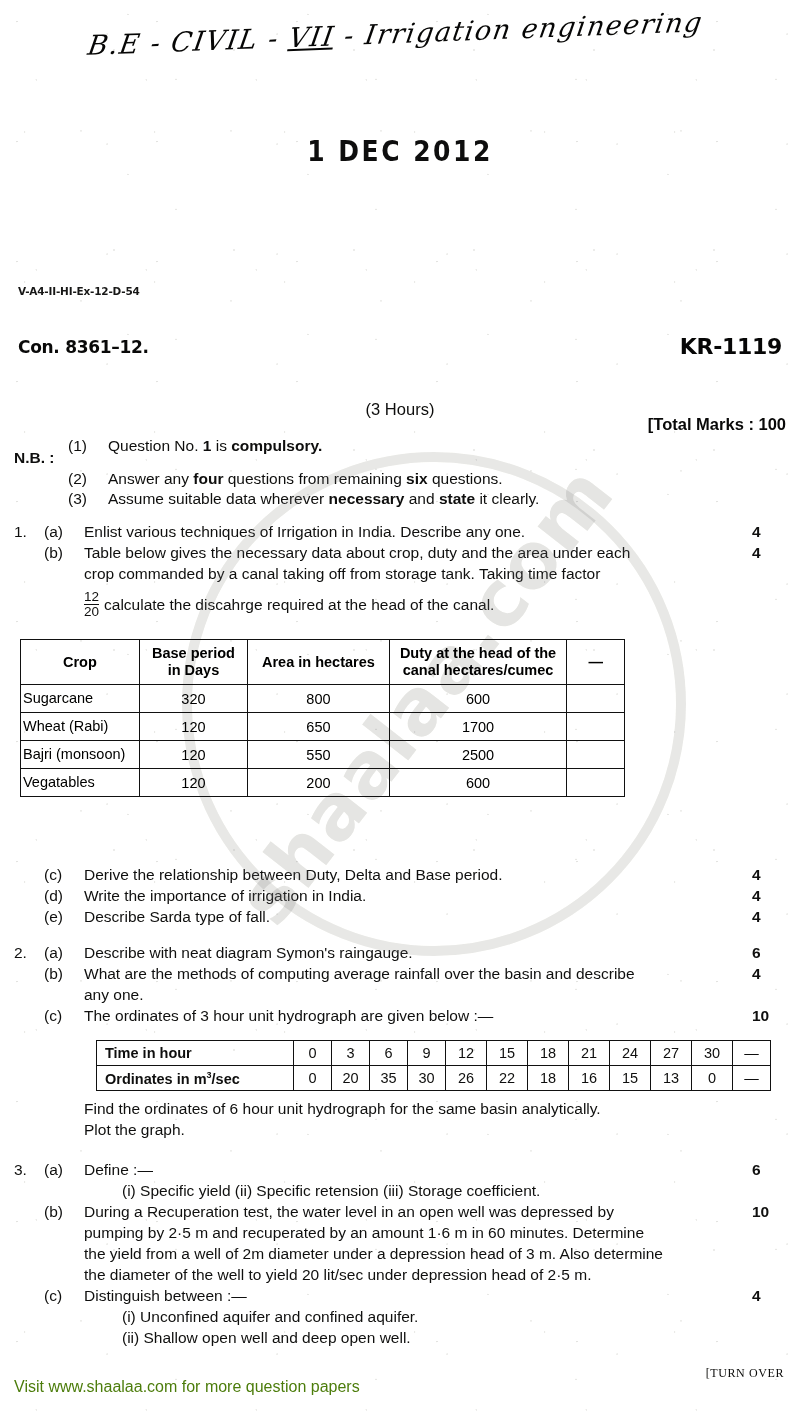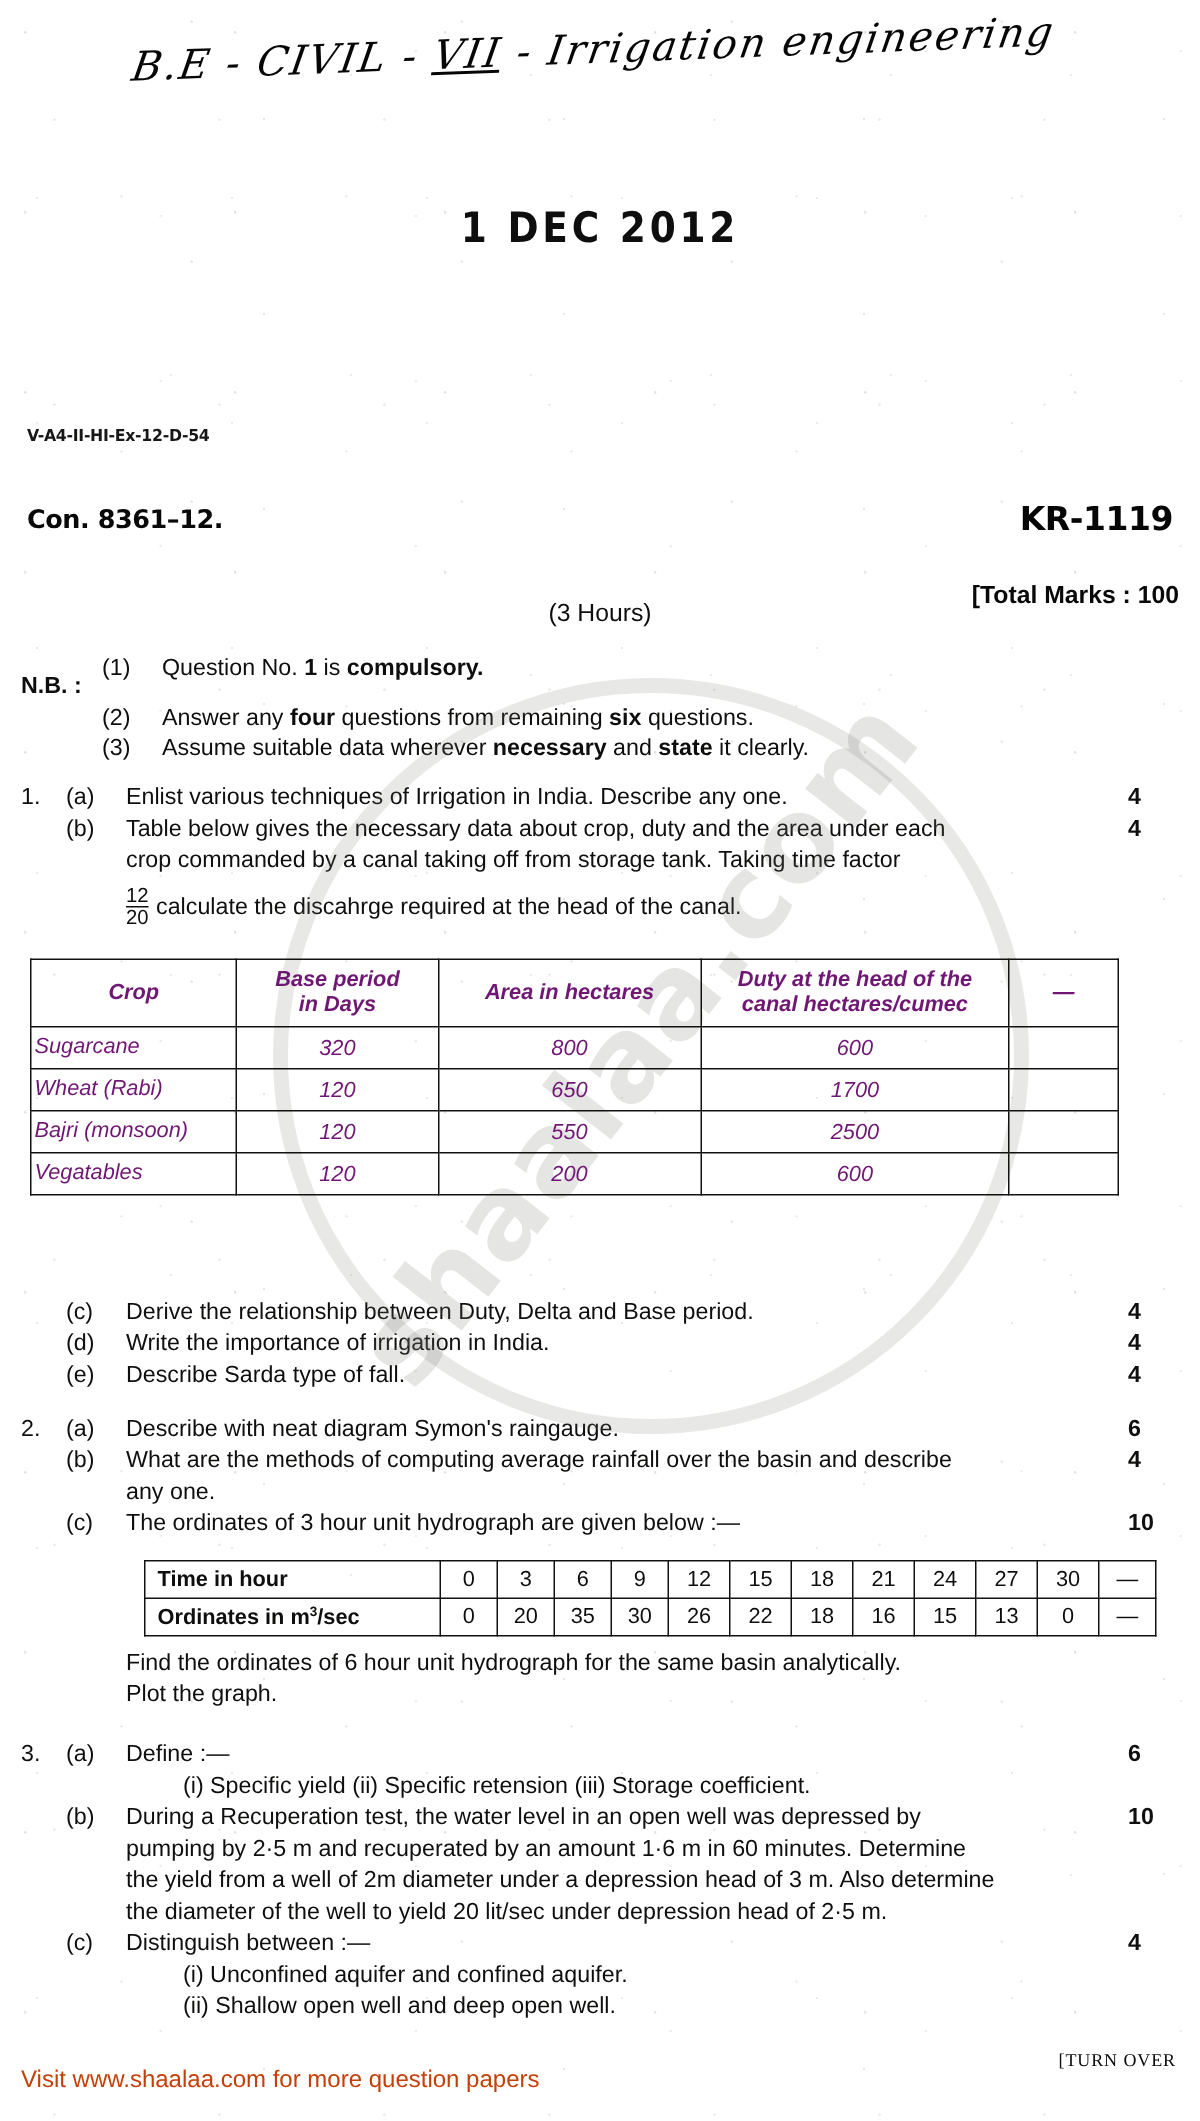--- a/index.html
+++ b/index.html
@@ -136,21 +136,21 @@
     left: 0;
     top: 400px;
     width: 800px;
     text-align: center;
     font-size: 16.5px;
     color: #111;
   }
   .total-marks {
     position: absolute;
     right: 14px;
-    top: 388px;
+    top: 415px;
     font-size: 16.5px;
     font-weight: 700;
     color: #0c0c0c;
   }
   
   .nb {
     position: absolute;
     left: 14px;
     top: 436px;
     font-size: 15.5px;
@@ -195,27 +195,26 @@
     position: relative;
     top: -1px;
   }
   .frac .num { display: block; }
   .frac .den { display: block; border-top: 1.6px solid #111; }
   
   .crop-table {
     position: absolute;
     left: 20px;
     top: 639px;
-    width: 726px;
+    width: 605px;
     border-collapse: collapse;
     font-size: 14.5px;
-    color: #701a75;
+    color: #000000;
     background: transparent;
     z-index: 3;
-    font-style: italic;
   }
   .crop-table td, .crop-table th {
     border: 1.7px solid #141414;
     padding: 2px 5px;
     font-weight: 400;
     vertical-align: middle;
   }
   .crop-table thead th {
     font-weight: 700;
     text-align: center;
@@ -261,21 +260,21 @@
   }
   .hydro-table td.hval { width: 33px; font-weight: 400; }
   .hydro-table td.hval-wide { width: 36px; font-weight: 400; }
   sup { font-size: 9px; vertical-align: super; }
   
   .footer-visit {
     position: absolute;
     left: 14px;
     top: 1378px;
     font-size: 16px;
-    color: #c2410c;
+    color: #4d7c0f;
   }
   .turn-over {
     position: absolute;
     right: 16px;
     top: 1366px;
     font-family: "Liberation Serif", serif;
     font-size: 12px;
     letter-spacing: 0.6px;
     color: #0e0e0e;
   }

